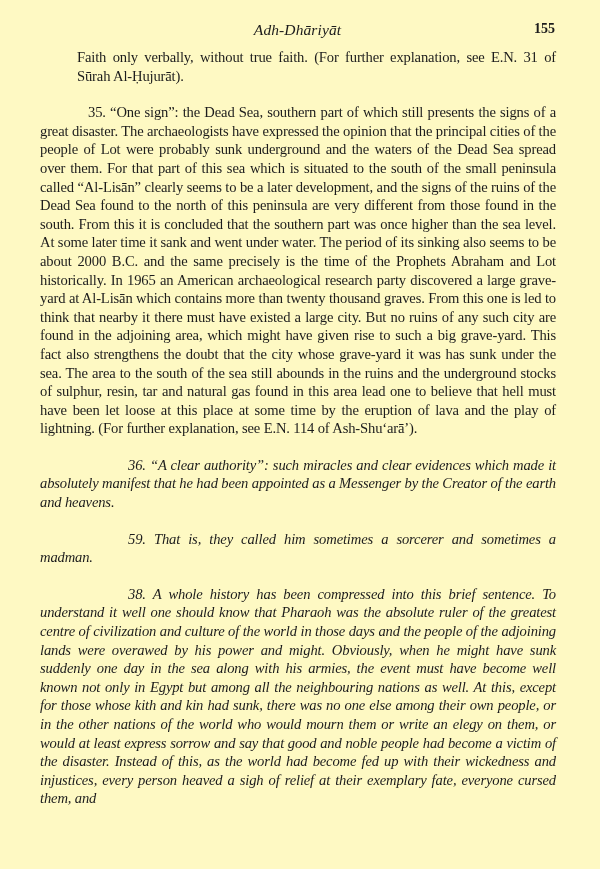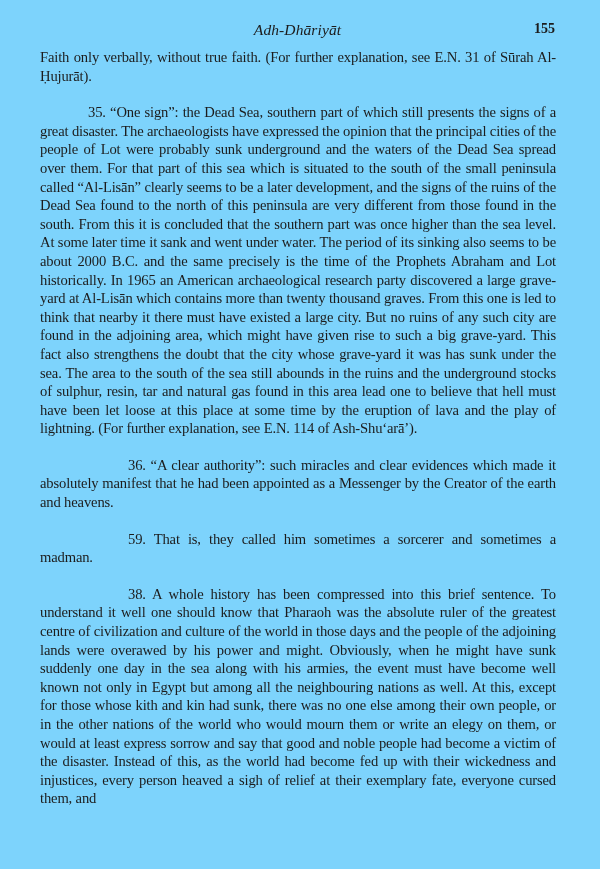--- a/index.html
+++ b/index.html
@@ -12,21 +12,21 @@
       height: 869px;
       overflow: hidden;
       position: relative;
       font-family: "Liberation Serif", "DejaVu Serif", serif;
       color: #1c1c1c;
     }
     .page {
       position: absolute;
       left: 0; top: 0;
       width: 600px; height: 869px;
-      background: #7dd3fc;
+      background: #fef9c3;
     }
     .running-head {
       position: absolute;
       top: 21px;
       left: 40px;
       width: 515px;
       height: 20px;
     }
     .running-title {
       position: absolute;
@@ -54,26 +54,28 @@
       text-align: justify;
       letter-spacing: -0.15px;
     }
     .para {
       margin: 0;
       text-indent: 48px;
     }
     .para.cont {
       text-indent: 0;
       padding-left: 0;
+      margin-left: 37px;
     }
     .para.gap {
       margin-top: 18px;
     }
     .para.note-indent {
       text-indent: 88px;
+      font-style: italic;
     }
   </style>
 </head>
 <body>
 
 <div class="page">
   <div class="running-head">
     <div class="running-title">Adh-Dhāriyāt</div>
     <div class="page-number">155</div>
   </div>

